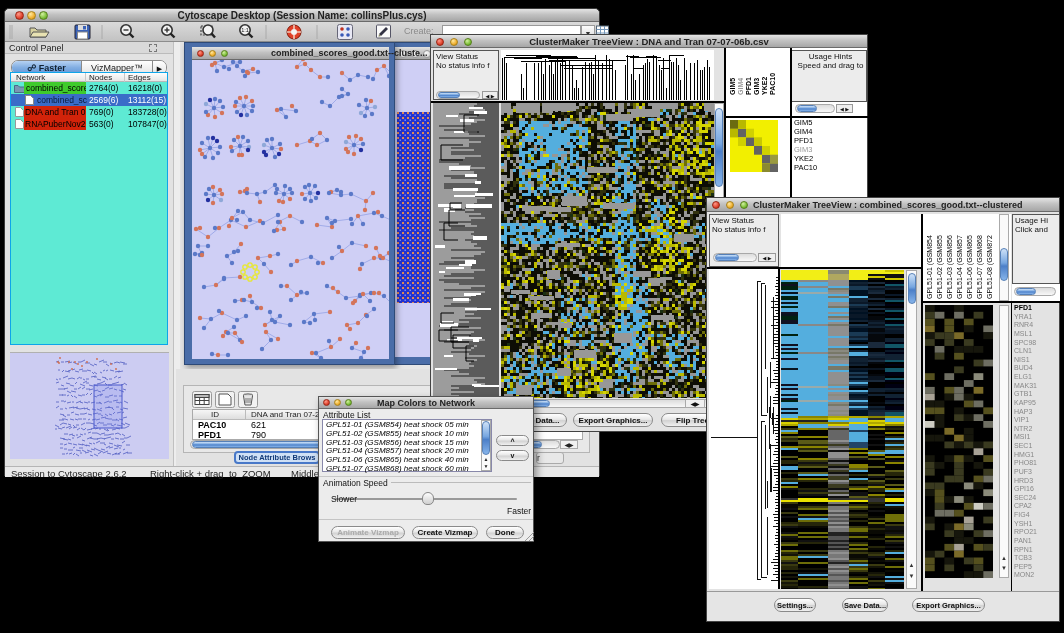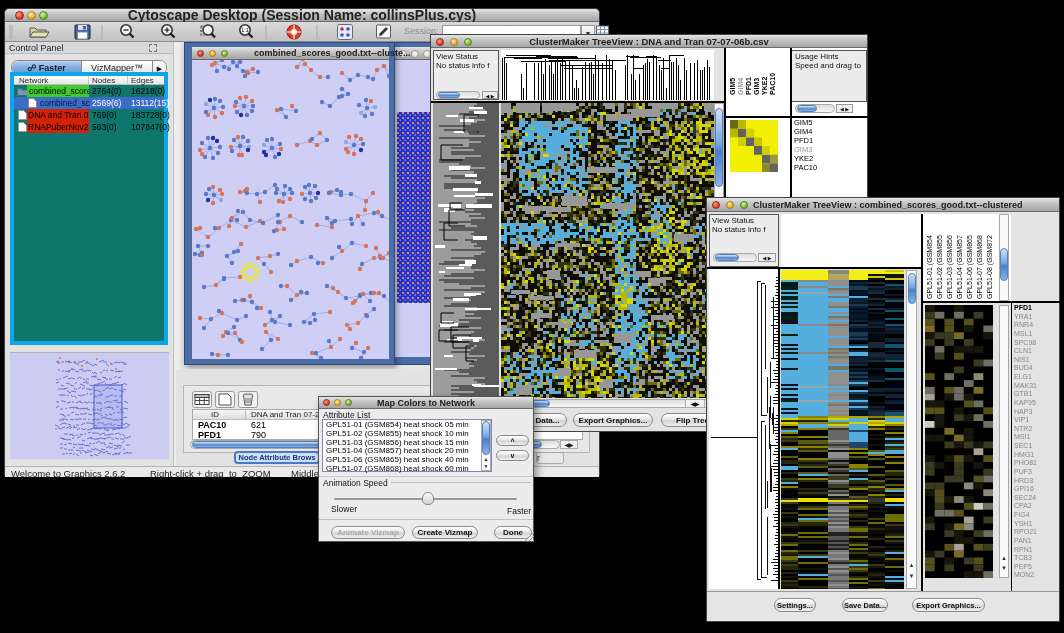--- a/index.html
+++ b/index.html
@@ -23,21 +23,21 @@
 .rot { transform-origin:0 0; transform:rotate(-90deg); white-space:nowrap; }
 </style>
 </head>
 <body>
 
 <div class="abs" style="left:4px; top:8px; width:596px; height:468px; background:#e3e3e3; border:1px solid #3a3a3a; border-radius:5px 5px 0 0;">
   <div class="titlebar abs" style="left:0; top:0; width:100%; height:13px; border-radius:5px 5px 0 0;">
     <span class="tl r" style="left:10px; top:2px; width:9px; height:9px;"></span>
     <span class="tl y" style="left:22px; top:2px; width:9px; height:9px;"></span>
     <span class="tl g" style="left:34px; top:2px; width:9px; height:9px;"></span>
-    <div class="ttxt" style="font-size:14px; line-height:13px;">Cytoscape Desktop (Session Name: collinsPlus.cys)</div>
+    <div class="ttxt" style="font-size:10px; line-height:13px;">Cytoscape Desktop (Session Name: collinsPlus.cys)</div>
   </div>
 
   <div class="abs" style="left:0; top:13px; width:100%; height:20px; background:linear-gradient(#dadada,#c2c2c2); border-bottom:1px solid #8d8d8d;">
     <svg width="596" height="20">
       <g stroke="#aaa">
           <line x1="5" y1="3" x2="5" y2="17"></line>
           <line x1="7" y1="3" x2="7" y2="17"></line>
         </g>
 
       <g transform="translate(24,2)">
@@ -93,21 +93,21 @@
           <circle cx="5" cy="11" r="1.8" fill="#3858b8"></circle>
           <circle cx="11" cy="11" r="1.8" fill="#3858b8"></circle>
         </g>
 
       <g transform="translate(371,2)">
           <rect x="0.5" y="1" width="14" height="13" rx="1" fill="#fafafa" stroke="#556"></rect>
           <path d="M3 10 L10 3 L12 5 L5 12 Z" fill="#334"></path>
           <path d="M3 10 L5 12 L2.5 12.8 Z" fill="#886"></path>
         </g>
     </svg>
-    <div class="abs" style="left:399px; top:4px; font-size:9px; color:#8a8a8a;">Session:</div>
+    <div class="abs" style="left:399px; top:4px; font-size:9px; color:#8a8a8a;">Create:</div>
     <div class="abs" style="left:437px; top:2.5px; width:139px; height:15px; background:#fff; border:1px solid #999;"></div>
     <div class="abs" style="left:576px; top:2.5px; width:14px; height:15px; background:linear-gradient(#fcfcfc,#d8d8d8); border:1px solid #999; font-size:7px; text-align:center; line-height:15px; color:#333;">▼</div>
     <svg class="abs" style="left:591px; top:3px;" width="16" height="15">
         <rect x="0.5" y="1" width="12" height="12" fill="#fff" stroke="#567"></rect>
         <path d="M0.5 4.5h12M0.5 8h12M4.5 1v12M8.5 1v12" stroke="#79b"></path>
         <path d="M9 14 l5 -5 1.6 1.6 -5 5 -2.3 0.7z" fill="#b86" stroke="#654" stroke-width="0.5"></path>
       </svg>
   </div>
 
   <div class="abs" style="left:0; top:33px; width:168px; height:12px; background:#d9d9d9; border-bottom:1px solid #bbb;">
@@ -116,21 +116,21 @@
   </div>
 
   <div class="abs" style="left:0; top:45px; width:168px; height:412px; background:#e2e2e2;">
 
     <div class="abs" style="left:6px; top:6px; width:156px; height:15px; border:1px solid #8a8a8a; border-radius:7px; background:#fff; overflow:hidden; display:flex;">
       <div style="width:70px; height:100%; background:linear-gradient(#b6d2f2,#82aee2 50%,#6297d8); border-right:1px solid #8a8a8a; font-size:9px; font-weight:bold; color:#123; text-align:center; line-height:14px;">☍ Faster</div>
       <div style="width:71px; height:100%; background:linear-gradient(#fff,#e4e4e4); border-right:1px solid #8a8a8a; font-size:9px; color:#222; text-align:center; line-height:14px;">VizMapper™</div>
       <div style="flex:1; background:linear-gradient(#fff,#e4e4e4); font-size:7px; color:#111; text-align:center; line-height:15px;">▶</div>
     </div>
 
-    <div class="abs" style="left:5px; top:18px; width:158px; height:273px; background:#0f766e; border:4px solid #0ea5e9;">
+    <div class="abs" style="left:5px; top:18px; width:158px; height:273px; background:#5eead4; border:1px solid #0ea5e9;">
       <div style="height:9px; background:linear-gradient(#fdfdfd,#e6e6e6); border-bottom:1px solid #b8b8b8; font-size:8px; color:#222; position:relative;">
         <span style="position:absolute; left:5px; top:0;">Network</span>
         <span style="position:absolute; left:78px; top:0;">Nodes</span>
         <span style="position:absolute; left:117px; top:0;">Edges</span>
         <span style="position:absolute; left:74px; top:0; width:1px; height:9px; background:#c8c8c8;"></span>
         <span style="position:absolute; left:113px; top:0; width:1px; height:9px; background:#c8c8c8;"></span>
       </div>
       <div style="position:relative; font-size:8.5px; color:#000;">
 
         <div style="position:relative; height:12px;">
@@ -224,21 +224,21 @@
             </svg>
           </div>
       </div>
     </div>
 
     <div class="abs" style="left:4px; top:0px; width:211px; height:323px; background:#4a6da8; border:1px solid #2e4a77; box-shadow:2px 3px 6px rgba(0,0,0,0.35);">
       <div class="titlebar abs" style="left:7px; top:4px; width:197px; height:13px;">
         <span class="tl r" style="left:5px; top:2.5px; width:7px; height:7px;"></span>
         <span class="tl y" style="left:17px; top:2.5px; width:7px; height:7px;"></span>
         <span class="tl g" style="left:29px; top:2.5px; width:7px; height:7px;"></span>
-        <div class="ttxt" style="font-size:9px; line-height:13px; padding-left:30px;margin-left:32px;">combined_scores_good.txt--cluste...</div>
+        <div class="ttxt" style="font-size:9px; line-height:13px; padding-left:47px;margin-left:32px;">combined_scores_good.txt--cluste...</div>
       </div>
       <div class="abs" style="left:7px; top:17px; width:197px; height:299px; background:#cfcff5; overflow:hidden;">
         <svg width="197" height="299" style="">
             <path d="M20 5L30 -0M30 -0L23 3M23 3L32 7M23 3L25 11M32 7L48 2M32 7L37 9M48 2L41 2M55 12L51 11M51 11L61 9M51 11L45 6M61 9L56 13M56 13L66 12M56 13L53 16M105 7L113 4M105 7L111 -1M113 4L119 10M119 10L128 17M128 17L136 17M150 13L158 20M158 20L166 15M166 15L176 17M185 10L192 6M185 10L181 19M192 6L200 14M192 6L197 16M200 14L210 19M200 14L205 15M210 19L204 24M204 24L212 32M22 48L31 47M22 48L30 53M22 48L23 57M22 48L16 55M22 48L14 52M22 48L14 44M22 48L18 40M22 48L23 39M22 48L28 41M52 46L61 46M52 46L60 51M52 46L55 55M52 46L49 55M52 46L45 52M52 46L43 46M52 46L44 42M52 46L48 38M52 46L54 37M52 46L60 41M85 50L94 57M94 57L89 49M89 49L104 51M104 51L100 46M130 42L138 46M138 46L147 37M147 37L156 34M156 34L150 36M156 34L150 29M175 48L183 47M175 48L180 54M175 48L173 56M175 48L169 53M175 48L167 45M175 48L174 40M175 48L179 41M18 88L28 87M18 88L26 93M18 88L21 98M18 88L13 97M18 88L10 94M18 88L8 90M18 88L10 83M18 88L16 78M18 88L21 78M18 88L25 81M48 86L57 87M48 86L56 90M48 86L50 95M48 86L47 95M48 86L40 91M48 86L39 87M48 86L42 80M48 86L46 77M48 86L51 77M48 86L56 81M80 88L89 89M80 88L87 94M80 88L83 97M80 88L74 95M80 88L72 92M80 88L72 85M80 88L75 80M80 88L80 79M80 88L88 84M105 85L118 81M118 81L125 85M125 85L135 80M135 80L128 73M128 73L120 79M162 85L171 84M162 85L169 90M162 85L162 94M162 85L156 92M162 85L154 89M162 85L154 82M162 85L157 77M162 85L164 76M162 85L169 79M22 135L30 134M22 135L29 140M22 135L21 143M22 135L16 140M22 135L14 134M22 135L17 129M22 135L21 127M22 135L28 130M48 132L55 133M48 132L53 131M55 133L65 134M55 133L55 129M65 134L73 132M65 134L68 142M73 132L83 125M92 134L100 133M92 134L98 139M92 134L91 142M92 134L87 141M92 134L84 133M92 134L85 129M92 134L93 126M92 134L98 129M118 133L126 133M118 133L124 138M118 133L119 141M118 133L113 139M118 133L110 134M118 133L113 127M118 133L117 125M118 133L123 126M145 130L137 133M145 130L139 132M137 133L149 135M149 135L159 134M149 135L149 132M159 134L174 141M174 141L181 133M174 141L173 150M8 168L4 169M4 169L16 177M16 177L27 168M27 168L39 160M27 168L23 168M39 160L54 167M39 160L46 151M54 167L68 161M45 160L40 158M40 158L51 152M40 158L37 166M51 152L58 160M58 160L71 163M71 163L86 155M85 170L82 171M82 171L92 169M82 171L88 162M92 169L86 162M86 162L98 156M98 156L110 162M125 165L140 167M140 167L135 158M135 158L143 161M135 158L140 163M143 161L159 159M160 164L166 156M166 156L182 153M166 156L171 164M182 153L190 156M190 156L201 161M190 156L186 152M201 161L214 158M10 193L3 194M10 193L8 195M3 194L10 195M10 195L6 186M6 186L16 186M40 203L35 196M35 196L46 191M46 191L42 192M42 192L49 184M72 204L66 198M72 204L79 212M66 198L78 196M78 196L86 194M105 201L119 197M105 201L99 205M119 197L131 203M131 203L126 203M140 198L150 191M150 191L160 183M150 191L147 187M160 183L174 186M170 204L182 198M170 204L168 209M182 198L189 198M189 198L197 193M189 198L184 188M197 193L191 198M191 198L200 202M191 198L188 196M12 227L24 225M24 225L32 218M24 225L32 219M32 218L48 217M50 240L43 241M43 241L52 240M52 240L60 242M60 242L69 248M60 242L58 236M69 248L65 248M95 226L105 235M95 226L89 226M105 235L115 233M105 235L99 240M115 233L109 232M135 226L146 232M146 232L154 238M146 232L141 228M154 238L168 236M168 236L179 233M168 235L163 241M168 235L161 243M163 241L171 234M171 234L182 233M171 234L178 241M182 233L192 236M182 233L187 233M192 236L200 244M8 258L19 259M19 259L30 253M19 259L12 268M30 253L45 260M30 253L27 251M45 260L54 256M42 267L34 272M34 272L48 280M34 272L31 276M48 280L43 273M43 273L36 273M43 273L50 282M80 260L73 265M80 260L78 252M73 265L88 256M88 256L83 262M83 262L98 265M118 263L112 262M112 262L122 254M122 254L138 252M122 254L123 260M155 265L166 263M155 265L158 269M166 263L174 255M174 255L182 249M174 255L175 256M20 294L26 295M26 295L36 295M70 289L79 280M79 280L74 272M74 272L86 279M120 293L129 298M129 298L124 293M124 293L139 287M139 287L148 279M139 287L137 281M160 288L172 292M160 288L164 283M172 292L169 298M172 292L176 288" stroke="#94a2e4" stroke-width="0.8" fill="none"></path>
             <circle cx="20" cy="5" r="2.2" fill="#d4745a"></circle>
             <circle cx="30" cy="-0" r="2.2" fill="#5b79c8"></circle>
             <circle cx="23" cy="3" r="2.2" fill="#d4745a"></circle>
             <circle cx="25" cy="11" r="2.2" fill="#5b79c8"></circle>
             <circle cx="32" cy="7" r="2.2" fill="#5b79c8"></circle>
             <circle cx="37" cy="9" r="2.2" fill="#5b79c8"></circle>
@@ -608,21 +608,21 @@
       <div class="sb-track abs" style="left:6px; top:54px; width:370px; height:9px;"></div>
       <div class="sb-thumb abs" style="left:8px; top:55px; width:350px; height:7px;"></div>
       <div class="abs" style="left:376px; top:54px; width:18px; height:9px; border:1px solid #aaa; background:#f0f0f0; font-size:6px; color:#222; text-align:center; line-height:9px;">◀▶</div>
     </div>
 
     <div class="abs" style="left:58px; top:82px; width:86px; height:13px; background:#cfe0f5; border:2px solid #4878c8; border-radius:4px; font-size:7.5px; font-weight:bold; color:#123a78; text-align:center; line-height:10px;">Node Attribute Brows</div>
     <div class="abs" style="left:360px; top:83px; width:28px; height:12px; background:#e8e8e8; border:1px solid #aaa; border-radius:3px; font-size:8.5px; color:#333; text-align:left; line-height:11px;">r</div>
   </div>
 
   <div class="abs" style="left:0; top:457px; width:100%; height:11px; background:#e9e9e9; border-top:1px solid #b5b5b5; font-size:9.5px; color:#222;">
-    <span class="abs" style="left:6px; top:1px;">Welcome to Graphics 2.6.2</span>
+    <span class="abs" style="left:6px; top:1px;">Session to Cytoscape 2.6.2</span>
     <span class="abs" style="left:145px; top:1px;">Right-click + drag&nbsp; to&nbsp; ZOOM</span>
     <span class="abs" style="left:286px; top:1px;">Middle-click + drag&nbsp; to&nbsp; PAN</span>
   </div>
 </div>
 
 <div class="abs" style="left:430px; top:34px; width:438px; height:398px; background:#e3e3e3; border:1px solid #444;">
   <div class="titlebar abs" style="left:0; top:0; width:100%; height:13px;">
     <span class="tl r" style="left:5px; top:2.5px;"></span>
     <span class="tl y" style="left:19px; top:2.5px;"></span>
     <span class="tl g" style="left:33px; top:2.5px;"></span>
@@ -770,21 +770,21 @@
           <rect x="32" y="26.0" width="8" height="8.7" fill="#d0d000"></rect>
           <rect x="40" y="34.7" width="8" height="8.7" fill="#9a9a40"></rect>
           <rect x="32" y="43.3" width="8" height="8.7" fill="#8a8a30"></rect>
         </svg>
       </div>
   </div>
 
   <div class="abs" style="left:359px; top:13px; width:2px; height:385px; background:#000;"></div>
 
   <div class="abs" style="left:361px; top:13px; width:75px; height:385px; background:#fff;">
-    <div class="panelbox abs" style="left:0px; top:2px; width:75px; height:52px; border-left:none;">
+    <div class="panelbox abs" style="left:0px; top:2px; width:75px; height:52px; border-left:none;text-align:center;">
       <div style="padding:1px 0 0 3px;">Usage Hints</div>
       <div style="padding:0 0 0 3px;">Speed and drag to</div>
     </div>
     <div class="sb-track abs" style="left:3px; top:56px; width:40px; height:9px;"></div>
     <div class="sb-thumb abs" style="left:5px; top:57px; width:20px; height:7px;"></div>
     <div class="abs" style="left:44px; top:56px; width:17px; height:9px; border:1px solid #999; background:#eee; font-size:5px; text-align:center; line-height:9px; color:#111;">◀ ▶</div>
 
     <div class="abs" style="left:2px; top:70px; font-size:7.5px; color:#000; line-height:9.1px;">GIM5<br>GIM4<br>PFD1<br><span style="color:#999;">GIM3</span><br>YKE2<br>PAC10</div>
   </div>
 
@@ -886,20 +886,28 @@
     <div class="rot abs" style="left:23px; top:85px; font-size:7px; color:#000;">GPL51-03 (GSM856</div>
     <div class="rot abs" style="left:33px; top:85px; font-size:7px; color:#000;">GPL51-04 (GSM857</div>
     <div class="rot abs" style="left:43px; top:85px; font-size:7px; color:#000;">GPL51-06 (GSM865</div>
     <div class="rot abs" style="left:53px; top:85px; font-size:7px; color:#000;">GPL51-07 (GSM868</div>
     <div class="rot abs" style="left:63px; top:85px; font-size:7px; color:#000;">GPL51-08 (GSM872</div>
   </div>
 
   <div class="vsbtrack abs" style="left:292px; top:16px; width:10px; height:87px;"></div>
   <div class="sb-thumb abs" style="left:293px; top:50px; width:8px; height:33px; border-radius:4px;"></div>
 
+  <div class="abs" style="left:305px; top:16px; width:48px; height:87px; background:#fff;">
+    <div class="panelbox abs" style="left:0; top:0; width:48px; height:70px;">
+      <div style="padding:1px 0 0 2px;">Usage Hi</div>
+      <div style="padding:0 0 0 2px;">Click and</div>
+    </div>
+    <div class="sb-track abs" style="left:2px; top:73px; width:42px; height:9px;"></div>
+    <div class="sb-thumb abs" style="left:4px; top:74px; width:20px; height:7px;"></div>
+  </div>
 
   <div class="abs" style="left:216px; top:103px; width:138px; height:2px; background:#000;"></div>
 
   <div class="abs" style="left:218px; top:107px; width:68px; height:273px;">
       <svg width="68" height="273" style="">
         <rect width="68" height="273" fill="#000"></rect>
         <rect x="0.0" y="0.0" width="9.7" height="6.8" fill="#16160c"></rect>
         <rect x="29.1" y="0.0" width="9.7" height="6.8" fill="#16160c"></rect>
         <rect x="0.0" y="6.8" width="9.7" height="6.8" fill="#3a3a20"></rect>
         <rect x="9.7" y="6.8" width="9.7" height="6.8" fill="#6e6e62"></rect>
@@ -1053,41 +1061,41 @@
 
 <div class="abs" style="left:318px; top:396px; width:216px; height:146px; background:#ececec; border:1px solid #555; box-shadow:3px 4px 8px rgba(0,0,0,0.4);">
   <div class="titlebar abs" style="left:0; top:0; width:100%; height:12px;">
     <span class="tl r" style="left:4px; top:2px; width:7px; height:7px;"></span>
     <span class="tl y" style="left:15px; top:2px; width:7px; height:7px;"></span>
     <span class="tl g" style="left:26px; top:2px; width:7px; height:7px;"></span>
     <div class="ttxt" style="font-size:9px; line-height:12px;">Map Colors to Network</div>
   </div>
   <div class="abs" style="left:4px; top:13px; font-size:8.5px; color:#111;">Attribute List</div>
   <div class="abs" style="left:3px; top:22px; width:170px; height:53px; background:#fff; border:1px solid #88a;">
-    <div style="font-size:8px; color:#000; line-height:8.8px; padding:1px 16px 0 3px; white-space:nowrap;">
+    <div style="font-size:8px; color:#000; line-height:8.8px; padding:1px 16px 0 3px; white-space:nowrap;font-style:italic;">
       GPL51-01 (GSM854) heat shock 05 min<br>
       GPL51-02 (GSM855) heat shock 10 min<br>
       GPL51-03 (GSM856) heat shock 15 min<br>
       GPL51-04 (GSM857) heat shock 20 min<br>
       GPL51-06 (GSM865) heat shock 40 min<br>
       GPL51-07 (GSM868) heat shock 60 min
     </div>
     <div class="vsbtrack abs" style="left:158px; top:0; width:10px; height:51px;"></div>
     <div class="sb-thumb abs" style="left:159px; top:1px; width:8px; height:34px; border-radius:4px;"></div>
     <div class="abs" style="left:159px; top:36px; width:8px; height:15px; font-size:5px; color:#222; text-align:center; line-height:7px;">▲<br>▼</div>
   </div>
   <div class="aquabtn abs" style="left:177px; top:38px; width:33px; height:11px; line-height:10px; border-radius:6px; font-size:7px;">˄</div>
   <div class="aquabtn abs" style="left:177px; top:53px; width:33px; height:11px; line-height:10px; border-radius:6px; font-size:7px;">v</div>
   <div class="abs" style="left:0; top:79px; width:100%; height:1px; background:#c8c8c8;"></div>
   <div class="abs" style="left:4px; top:81px; font-size:8.5px; color:#111;">Animation Speed</div>
   <div class="abs" style="left:72px; top:85px; width:140px; height:1px; background:#bbb;"></div>
   <div class="abs" style="left:15px; top:101px; width:183px; height:2px; background:#999; border-radius:1px;"></div>
   <div class="abs" style="left:103px; top:95px; width:12px; height:13px; background:linear-gradient(#fdfdfd,#cfcfcf); border:1px solid #888; border-radius:6px 6px 5px 5px;"></div>
-  <div class="abs" style="left:12px; top:107px; font-size:8.5px; color:#111;">Slower</div>
+  <div class="abs" style="left:12px; top:97px; font-size:8.5px; color:#111;">Slower</div>
   <div class="abs" style="left:188px; top:109px; font-size:8.5px; color:#111;">Faster</div>
   <div class="abs" style="left:0; top:122px; width:100%; height:1px; background:#c4c4c4;"></div>
   <div class="aquabtn abs" style="left:12px; top:129px; width:74px; height:13px; line-height:12px; color:#aaa;">Animate Vizmap</div>
   <div class="aquabtn abs" style="left:93px; top:129px; width:66px; height:13px; line-height:12px;">Create Vizmap</div>
-  <div class="aquabtn abs" style="left:175px; top:129px; width:38px; height:13px; line-height:12px;">Done</div>
+  <div class="aquabtn abs" style="left:167px; top:129px; width:38px; height:13px; line-height:12px;">Done</div>
   <svg class="abs" style="left:205px; top:134px;" width="11" height="11">
       <path d="M10 1 L1 10 M10 5 L5 10 M10 9 L9 10" stroke="#999" stroke-width="1"></path>
     </svg>
 </div>
 
 </body></html>

